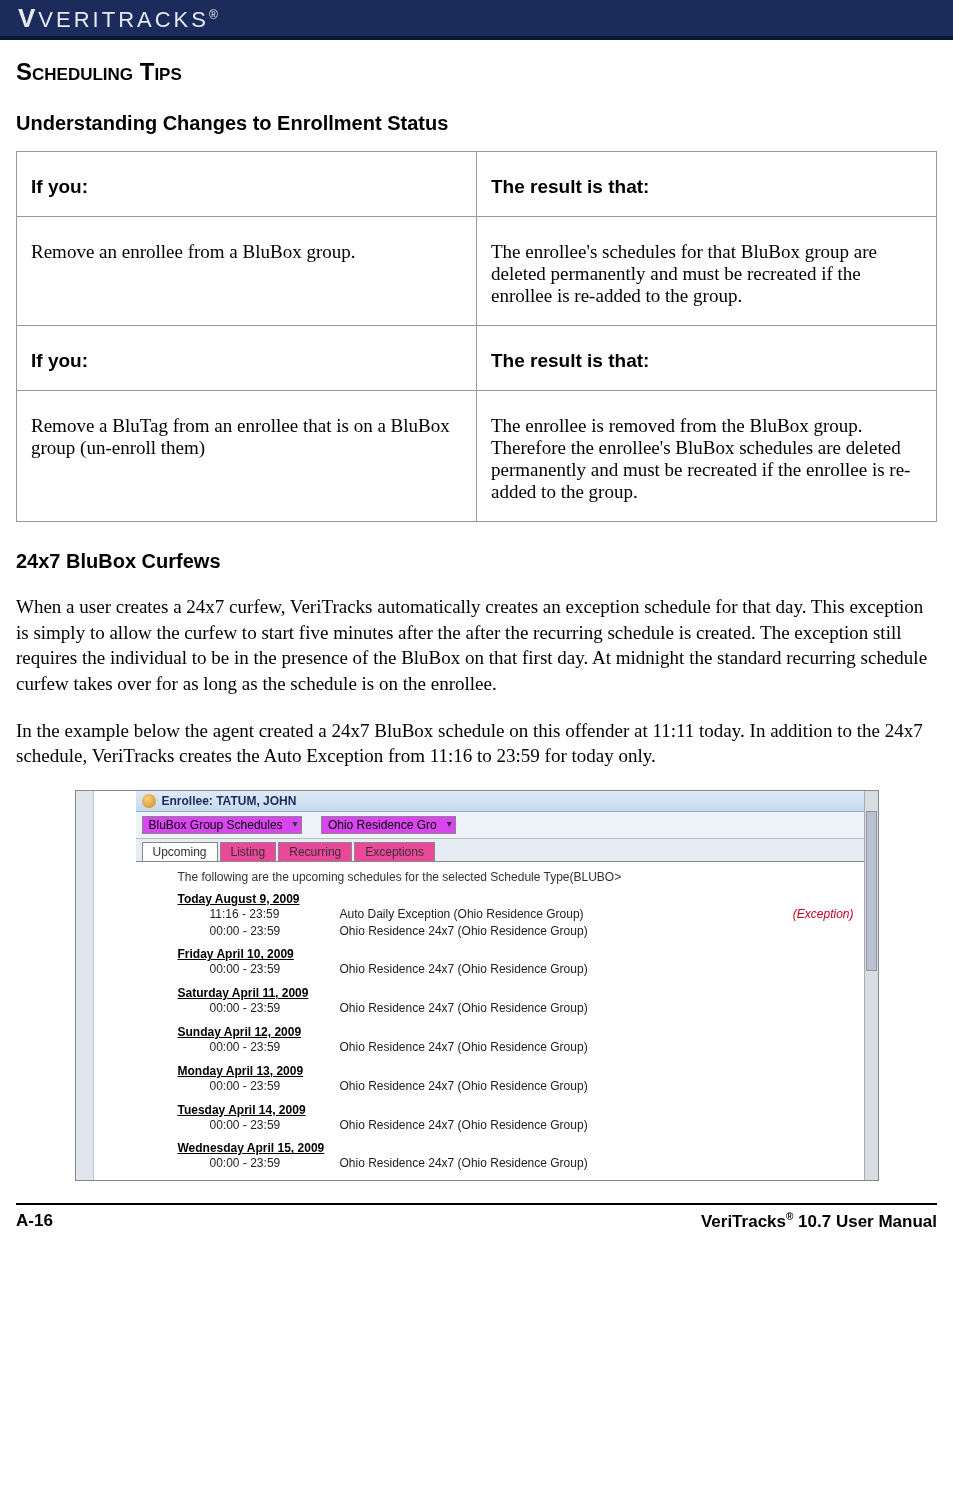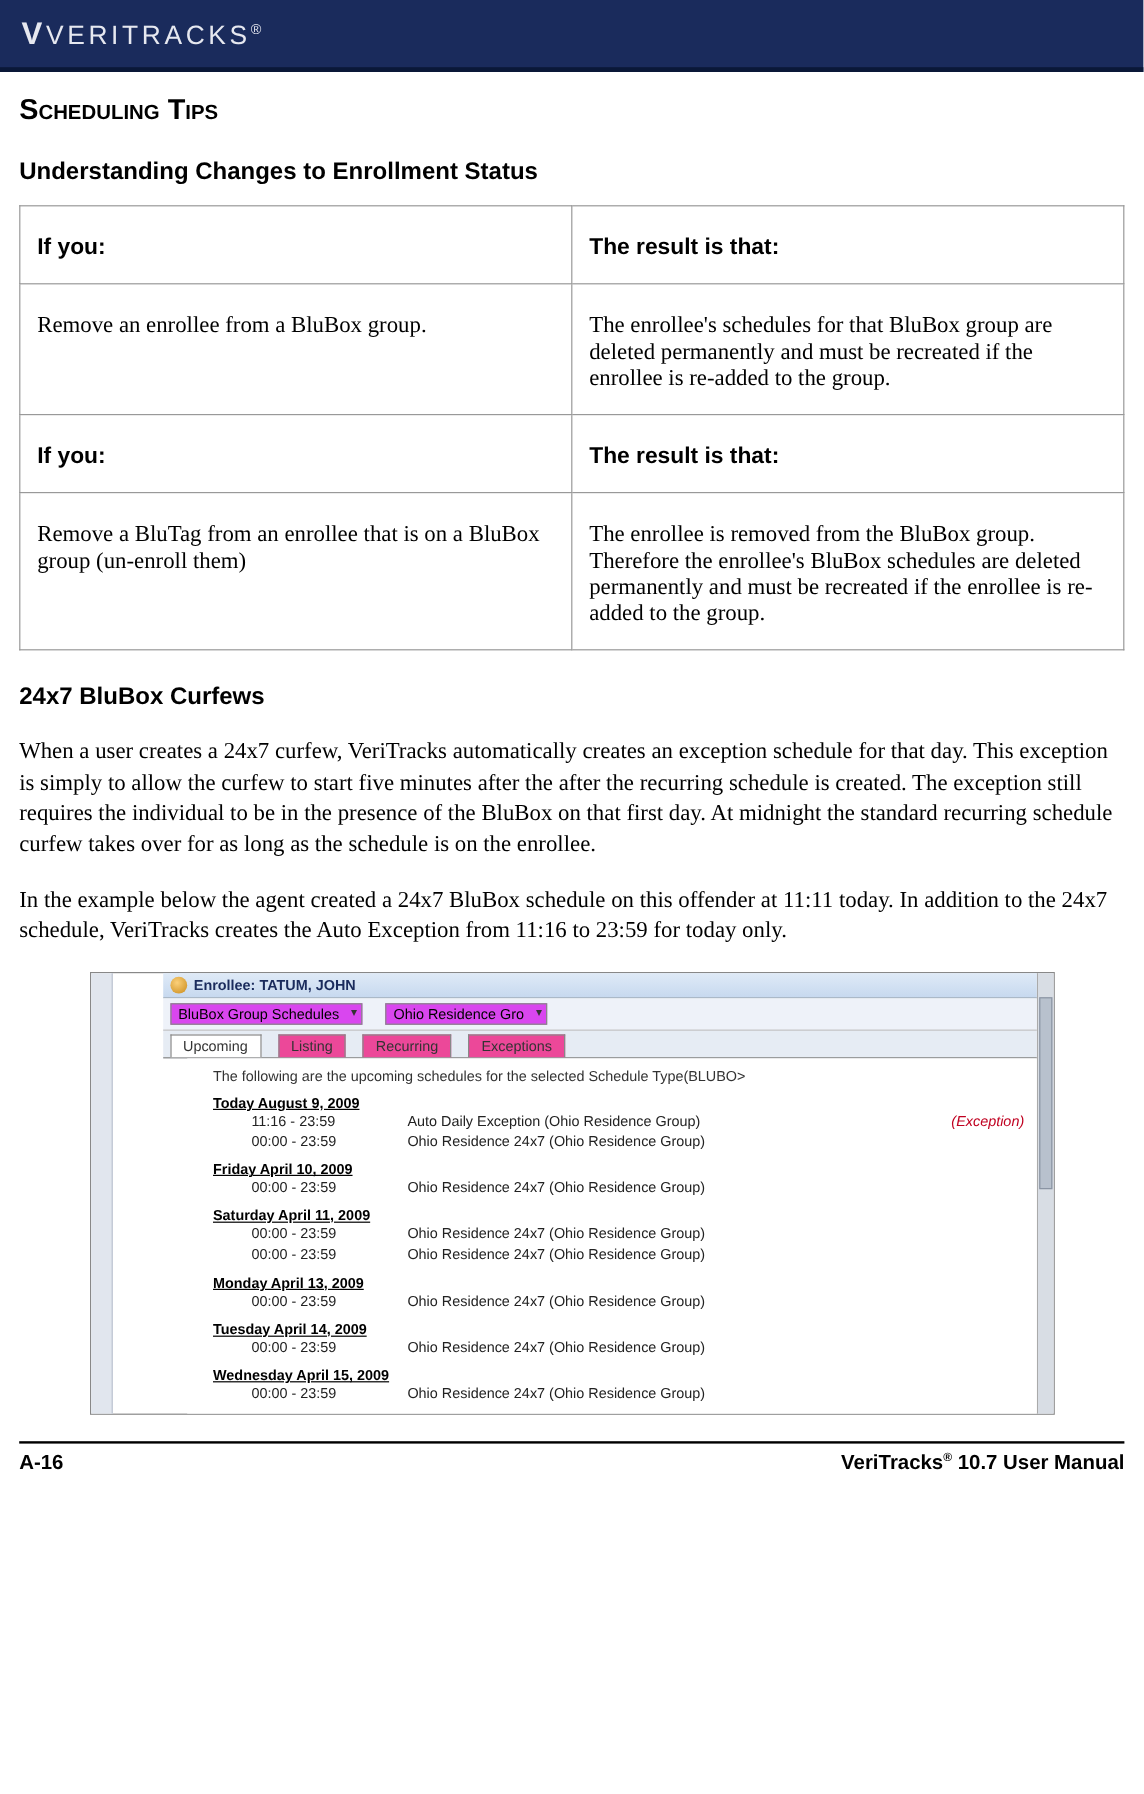--- a/index.html
+++ b/index.html
@@ -7,21 +7,21 @@
     margin: 0;
     font-family: "Times New Roman", Times, serif;
     font-size: 19px;
     color: #000;
     background: #fff;
     width: 953px;
   }
   .page { padding: 0 16px 0 16px; }
   .header-bar {
     background: #1a2b5c;
-    height: 60px;
+    height: 40px;
     display: flex;
     align-items: center;
     padding-left: 18px;
     border-bottom: 4px solid #0a1838;
     margin-bottom: 18px;
   }
   .logo {
     font-family: Arial, Helvetica, sans-serif;
     color: #e6e8f0;
     font-size: 22px;
@@ -105,21 +105,21 @@
     position: absolute;
     right: 3px; top: 1px;
     font-size: 10px;
     color: #333;
   }
   .ss-tabs {
     background: #e6ecf4;
     padding: 3px 6px 0 6px;
     border-bottom: 1px solid #888;
     display: flex;
-    gap: 14px;
+    gap: 2px;
   }
   .ss-tab {
     display: inline-block;
     padding: 2px 10px;
     background: #ec4899;
     border: 1px solid #888;
     border-bottom: none;
     font-size: 12px;
     color: #333;
   }
@@ -254,20 +254,21 @@
             <div class="ss-day">Friday April 10, 2009</div>
             <div class="ss-row">
               <span class="ss-time">00:00 - 23:59</span>
               <span class="ss-desc">Ohio Residence 24x7 (Ohio Residence Group)</span>
             </div>
             <div class="ss-day">Saturday April 11, 2009</div>
             <div class="ss-row">
               <span class="ss-time">00:00 - 23:59</span>
               <span class="ss-desc">Ohio Residence 24x7 (Ohio Residence Group)</span>
             </div>
+            <div class="ss-day">Sunday April 12, 2009</div>
             <div class="ss-row">
               <span class="ss-time">00:00 - 23:59</span>
               <span class="ss-desc">Ohio Residence 24x7 (Ohio Residence Group)</span>
             </div>
             <div class="ss-day">Monday April 13, 2009</div>
             <div class="ss-row">
               <span class="ss-time">00:00 - 23:59</span>
               <span class="ss-desc">Ohio Residence 24x7 (Ohio Residence Group)</span>
             </div>
             <div class="ss-day">Tuesday April 14, 2009</div>

